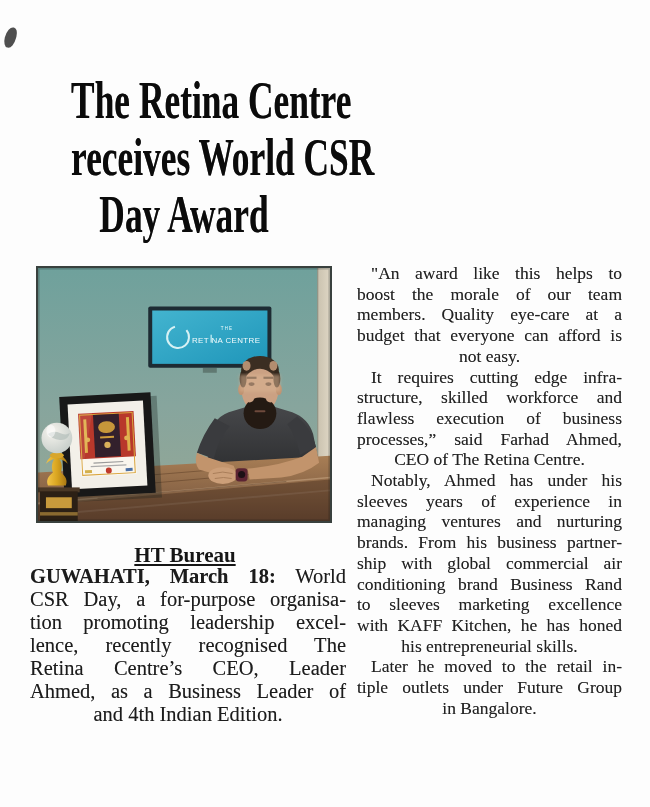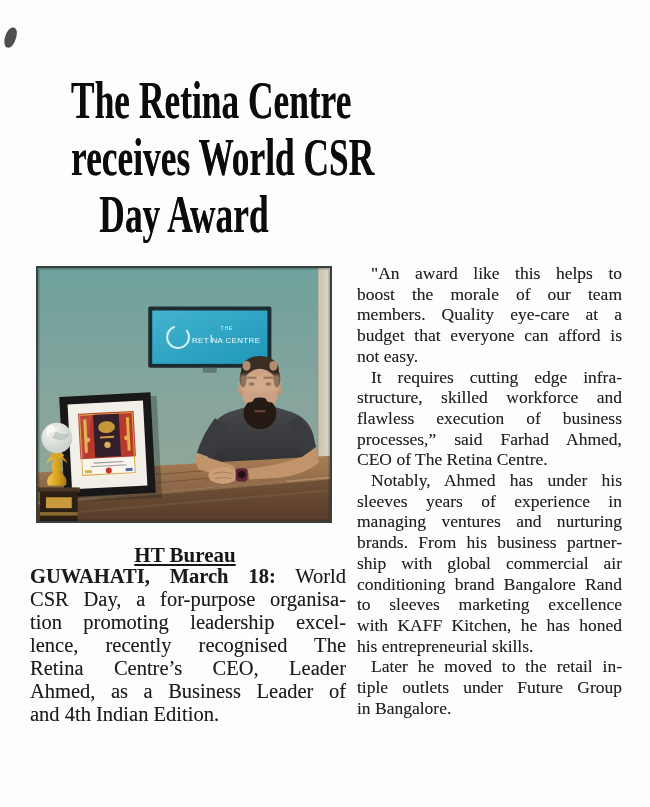--- a/index.html
+++ b/index.html
@@ -35,21 +35,21 @@
   }
   .byline span{text-decoration:underline;text-underline-offset:2px;margin-top:28px;}
   .leftcol{
     position:absolute;left:30px;top:565px;width:316px;
     font-size:20.5px;line-height:23px;color:#1c1c1c;
   }
   .rightcol{
     position:absolute;left:357px;top:263px;width:265px;
     font-size:17.5px;line-height:20.7px;color:#222;
   }
-  .line{text-align:left;text-justify:inter-word;}
+  .line{text-align:center;text-justify:inter-word;}
   .line.j{text-align:justify;text-align-last:justify;}
   .line.ind{text-indent:14px;}
   .leftcol .line, .rightcol .line{text-shadow:0 0 .4px rgba(0,0,0,.35);}
 </style>
 </head>
 <body>
 
 <div class="smudge"></div>
 
 <div class="headline">
@@ -229,21 +229,21 @@
       <div class="line j ind">It requires cutting edge infra-</div>
       <div class="line j">structure, skilled workforce and</div>
       <div class="line j">flawless execution of business</div>
       <div class="line j">processes,” said Farhad Ahmed,</div>
       <div class="line">CEO of The Retina Centre.</div>
       <div class="line j ind">Notably, Ahmed has under his</div>
       <div class="line j">sleeves years of experience in</div>
       <div class="line j">managing ventures and nurturing</div>
       <div class="line j">brands. From his business partner-</div>
       <div class="line j">ship with global commercial air</div>
-      <div class="line j">conditioning brand Bangalore Rand</div>
+      <div class="line j">conditioning brand Business Rand</div>
       <div class="line j">to sleeves marketing excellence</div>
       <div class="line j">with KAFF Kitchen, he has honed</div>
       <div class="line">his entrepreneurial skills.</div>
       <div class="line j ind">Later he moved to the retail in-</div>
       <div class="line j">tiple outlets under Future Group</div>
       <div class="line">in Bangalore.</div>
     </div>
 </div>
 
 </body></html>

